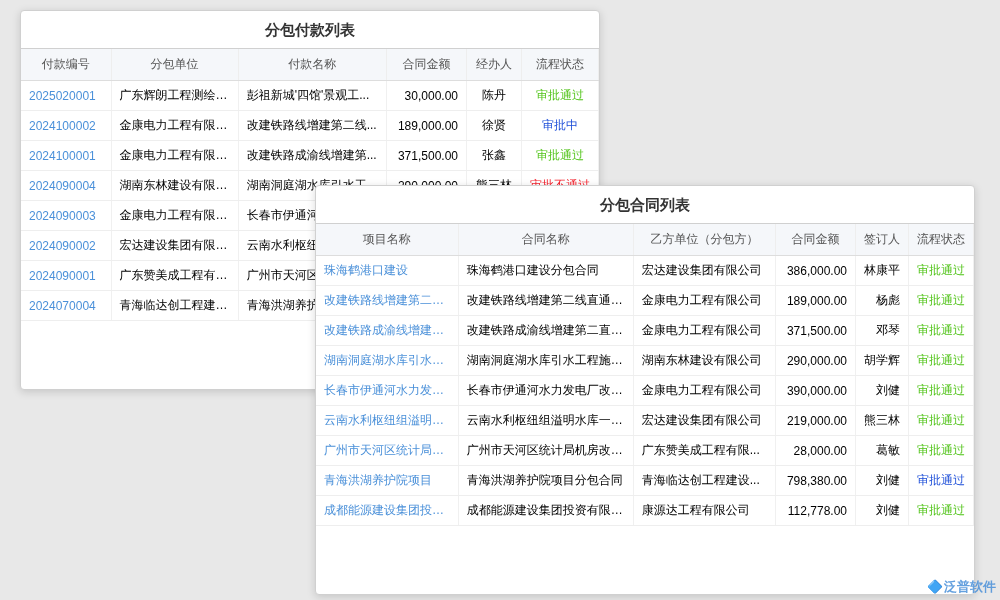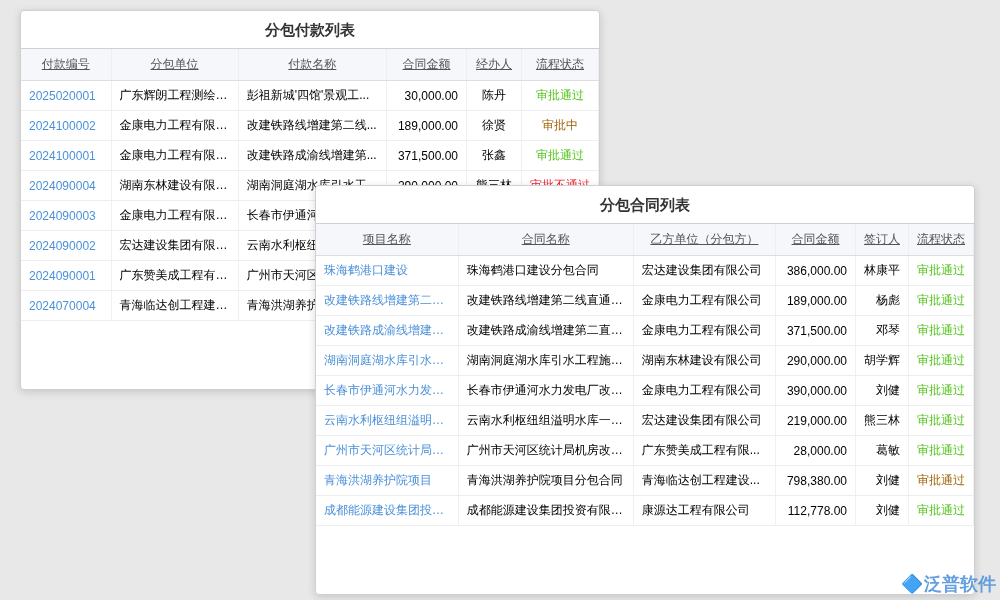--- a/index.html
+++ b/index.html
@@ -39,38 +39,37 @@
     thead tr {
       background: #f5f7fa;
     }
     th {
       padding: 7px 8px;
       color: #555;
       font-weight: normal;
       border-bottom: 1px solid #ddd;
       border-right: 1px solid #eee;
       white-space: nowrap;
-      text-decoration: underline;
     }
     td {
       padding: 6px 8px;
       border-bottom: 1px solid #eee;
       border-right: 1px solid #f0f0f0;
       white-space: nowrap;
       overflow: hidden;
       text-overflow: ellipsis;
     }
     .link-cell {
       color: #4a90d9;
       cursor: pointer;
       margin-left: 24px;
     }
     .status-approved { color: #52c41a; }
     .status-abandoned { color: #ff7875; }
-    .status-reviewing { color: #a16207; }
+    .status-reviewing { color: #1d4ed8; }
     .status-rejected { color: #f5222d; }
     .status-pending { color: #8c8c8c; }
 
     
     #panel-payment {
       top: 10px;
       left: 20px;
       width: 580px;
       height: 380px;
     }
@@ -103,21 +102,21 @@
     #panel-contract table td:nth-child(4) { width: 80px; text-align: right; }
     #panel-contract table td:nth-child(5) { width: 50px; text-align: right; }
     #panel-contract table td:nth-child(6) { width: 65px; text-align: center; }
 
     
     .watermark {
       position: absolute;
       bottom: 4px;
       right: 4px;
       color: #4a90d9;
-      font-size: 18px;
+      font-size: 13px;
       font-weight: bold;
       opacity: 0.85;
       z-index: 100;
     }
   </style>
 </head>
 <body>
 
 <div id="panel-payment" class="panel">
   <div class="panel-title">分包付款列表</div>

